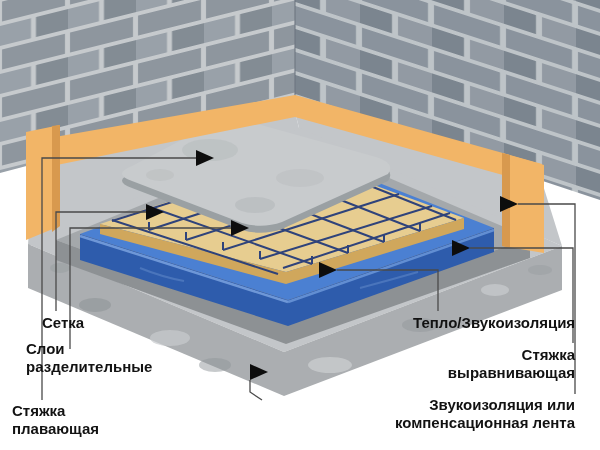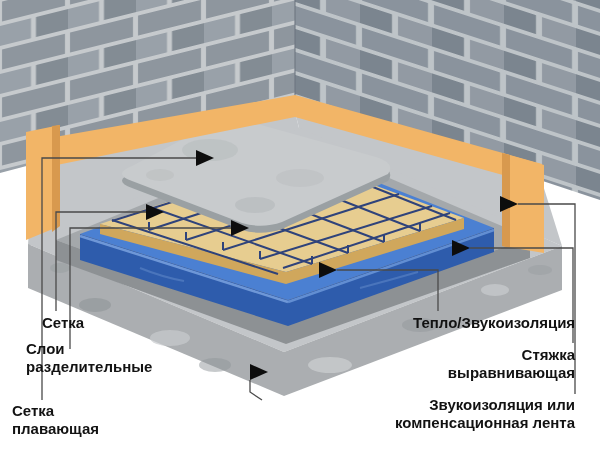--- a/index.html
+++ b/index.html
@@ -152,18 +152,18 @@
           <path d="M0,-8 L18,0 L0,8 Z"></path>
         </g>
       <g transform="translate(500,204)">
           <path d="M0,-8 L18,0 L0,8 Z"></path>
         </g>
     </g>
   </svg>
 
   <div class="lbl" style="left:42px;top:314px;">Сетка</div>
   <div class="lbl" style="left:26px;top:340px;width:140px;">Слои разделительные</div>
-  <div class="lbl" style="left:12px;top:402px;width:112px;">Сетка плавающая</div>
+  <div class="lbl" style="left:12px;top:402px;width:112px;">Стяжка плавающая</div>
   <div class="lbl right" style="right:25px;top:346px;width:135px;">Стяжка выравнивающая</div>
   <div class="lbl" style="left:413px;top:314px;">Тепло/Звукоизоляция</div>
   <div class="lbl right" style="right:25px;top:396px;width:195px;">Звукоизоляция или компенсационная лента</div>
 
 </div>
 
 </body></html>

